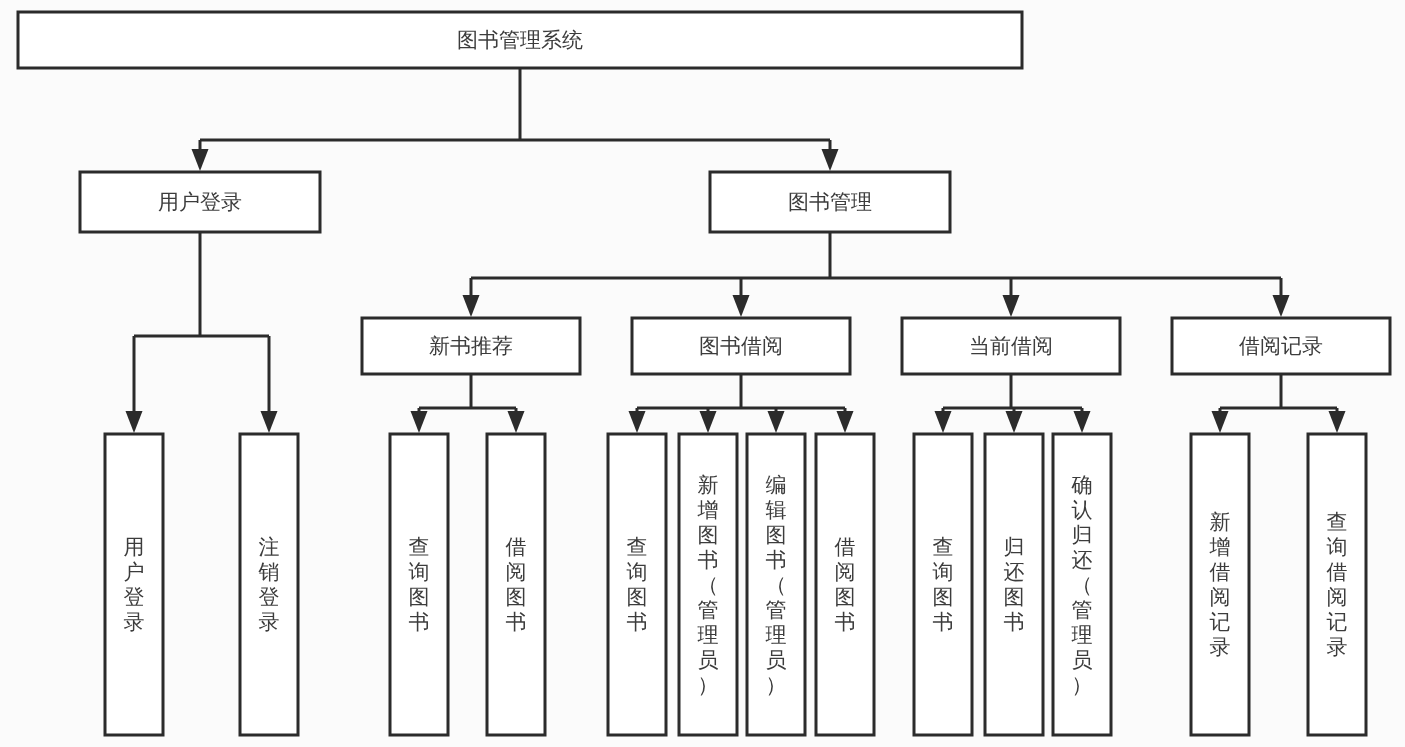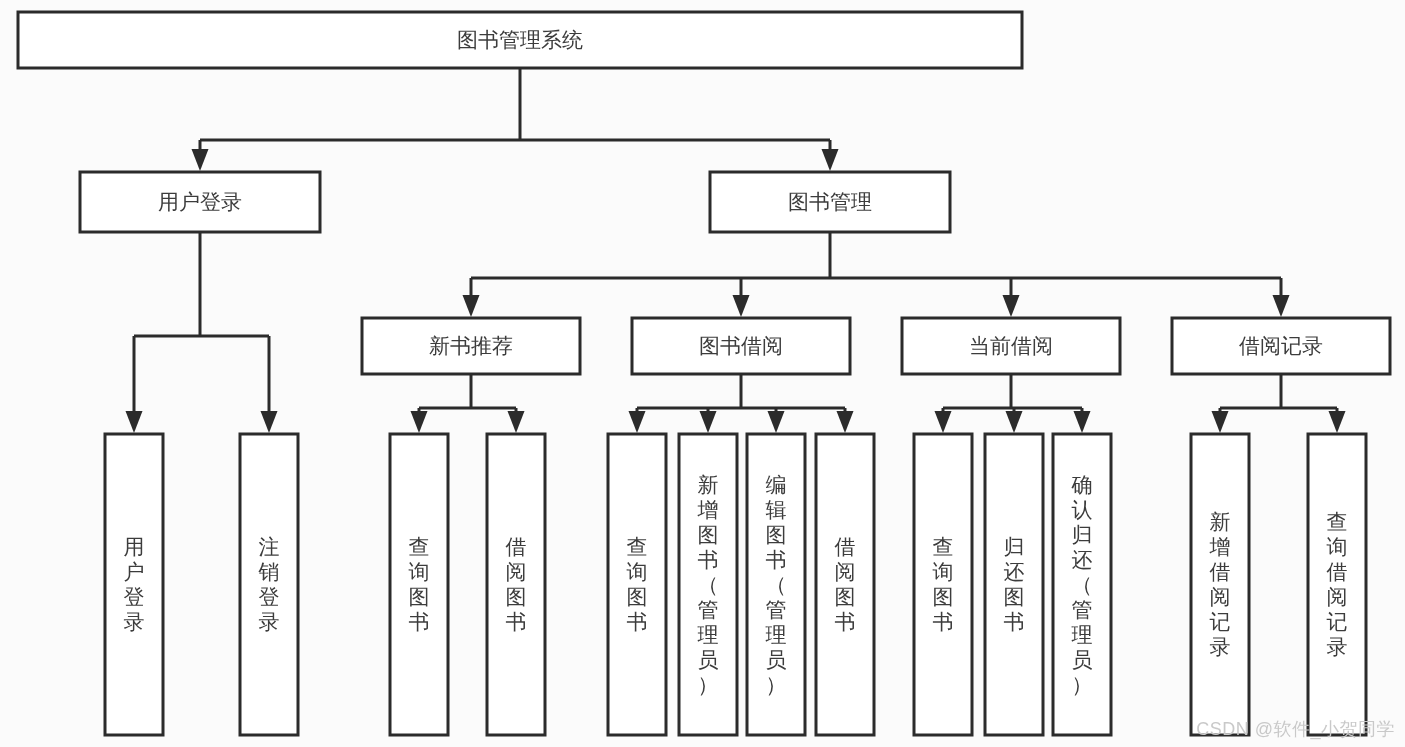--- a/index.html
+++ b/index.html
@@ -201,14 +201,13 @@
         <g>
           <rect x="1191" y="434" width="58" height="301" class="node-box"></rect>
           <text class="node-label-vertical" x="1220" y="529"><tspan x="1220" dy="0">新</tspan><tspan x="1220" dy="25">增</tspan><tspan x="1220" dy="25">借</tspan><tspan x="1220" dy="25">阅</tspan><tspan x="1220" dy="25">记</tspan><tspan x="1220" dy="25">录</tspan></text>
         </g>
         <g>
           <rect x="1308" y="434" width="58" height="301" class="node-box"></rect>
           <text class="node-label-vertical" x="1337" y="529"><tspan x="1337" dy="0">查</tspan><tspan x="1337" dy="25">询</tspan><tspan x="1337" dy="25">借</tspan><tspan x="1337" dy="25">阅</tspan><tspan x="1337" dy="25">记</tspan><tspan x="1337" dy="25">录</tspan></text>
         </g>
       </g>
   </svg>
-  <div class="watermark">CSDN @软件_小贺同学</div>
 </div>
 
 </body></html>

